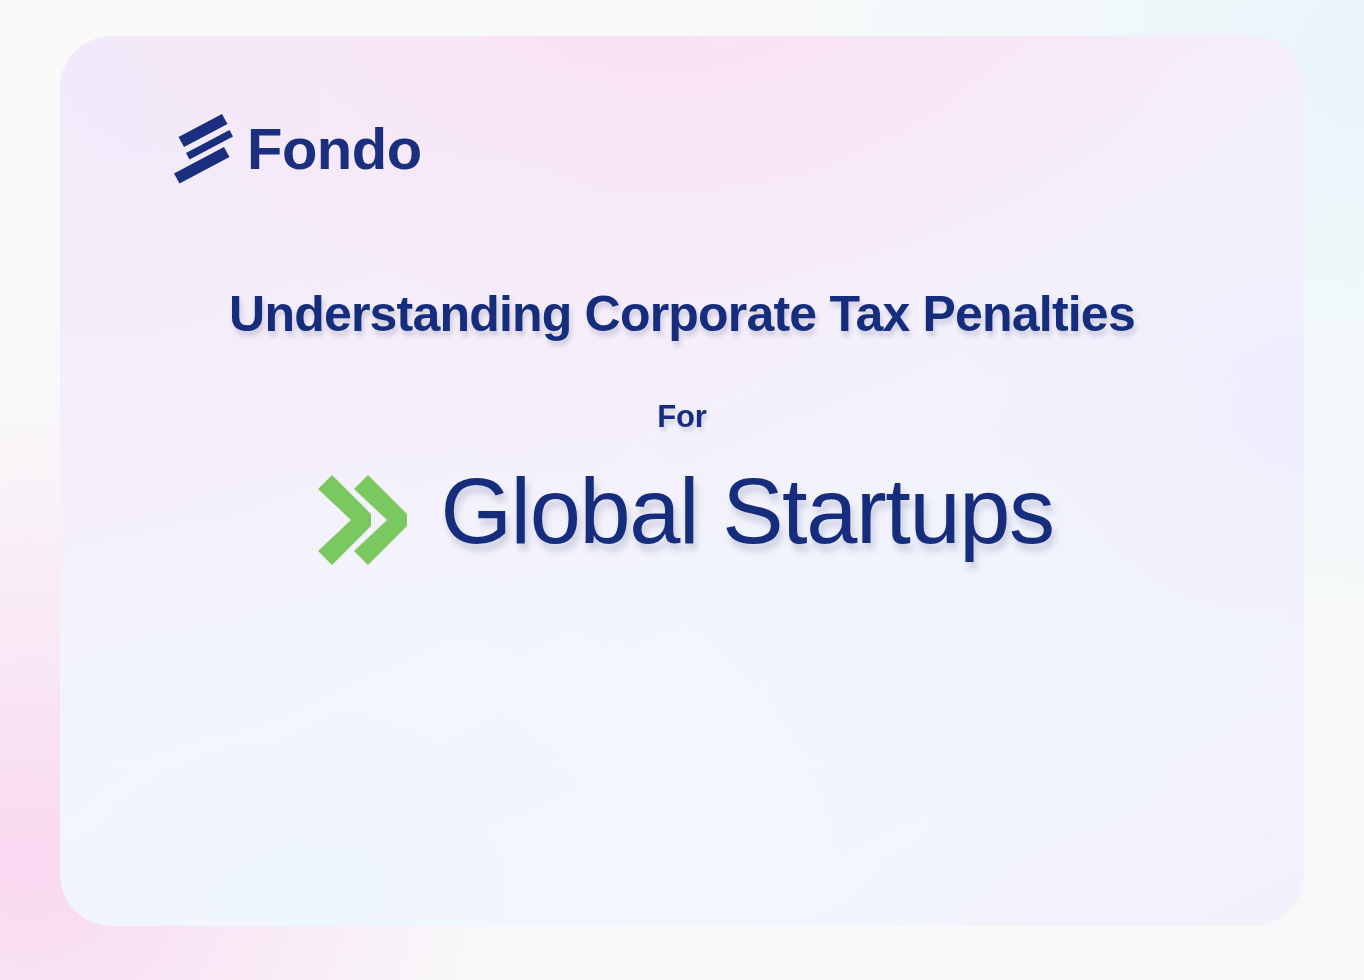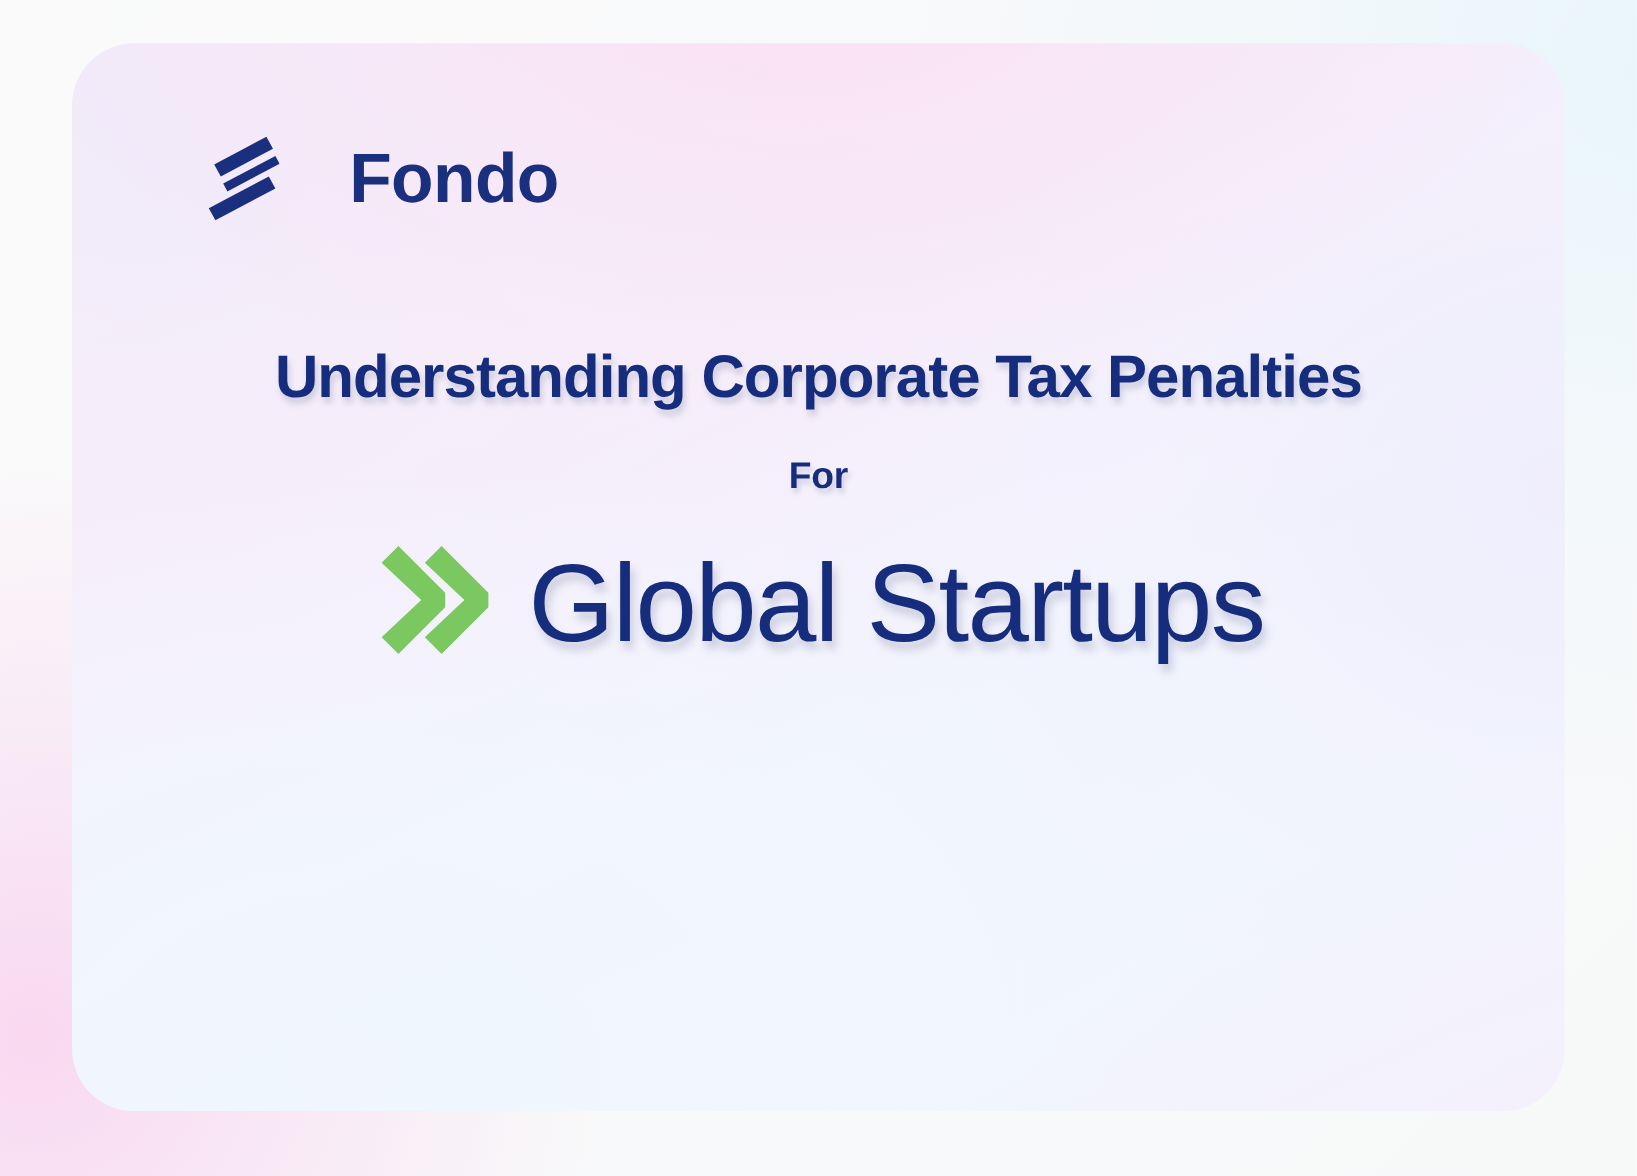--- a/index.html
+++ b/index.html
@@ -63,21 +63,20 @@
   }
 
   #logo-mark { width: 62px; height: 74px; display: block; flex: none; }
 
   #logo-wordmark {
     font-size: 58px;
     font-weight: 700;
     letter-spacing: -0.5px;
     color: #1b2f7f;
     line-height: 1;
-    margin-left: 44px;
   }
 
   
   #headline-block {
     position: absolute;
     left: 0;
     right: 0;
     top: 252px;
     text-align: center;
   }
@@ -85,33 +84,33 @@
   #main-title {
     font-size: 50px;
     font-weight: 700;
     letter-spacing: -0.8px;
     color: #162d7d;
     line-height: 1.05;
     text-shadow: 2px 5px 5px rgba(120,125,160,0.30);
   }
 
   #connector-word {
-    margin-top: 40px;
+    margin-top: 60px;
     font-size: 31px;
     font-weight: 700;
     letter-spacing: -0.2px;
     color: #162d7d;
     line-height: 1;
     text-shadow: 2px 4px 4px rgba(120,125,160,0.28);
   }
 
   #subject-row {
     margin-top: 33px;
     display: flex;
-    align-items: flex-end;
+    align-items: flex-start;
     justify-content: center;
     gap: 32px;
   }
 
   #chevron-icon { width: 98px; height: 98px; display: block; flex: none; margin-top: 6px; }
 
   #subject-text {
     font-size: 92px;
     font-weight: 500;
     letter-spacing: -1.4px;

